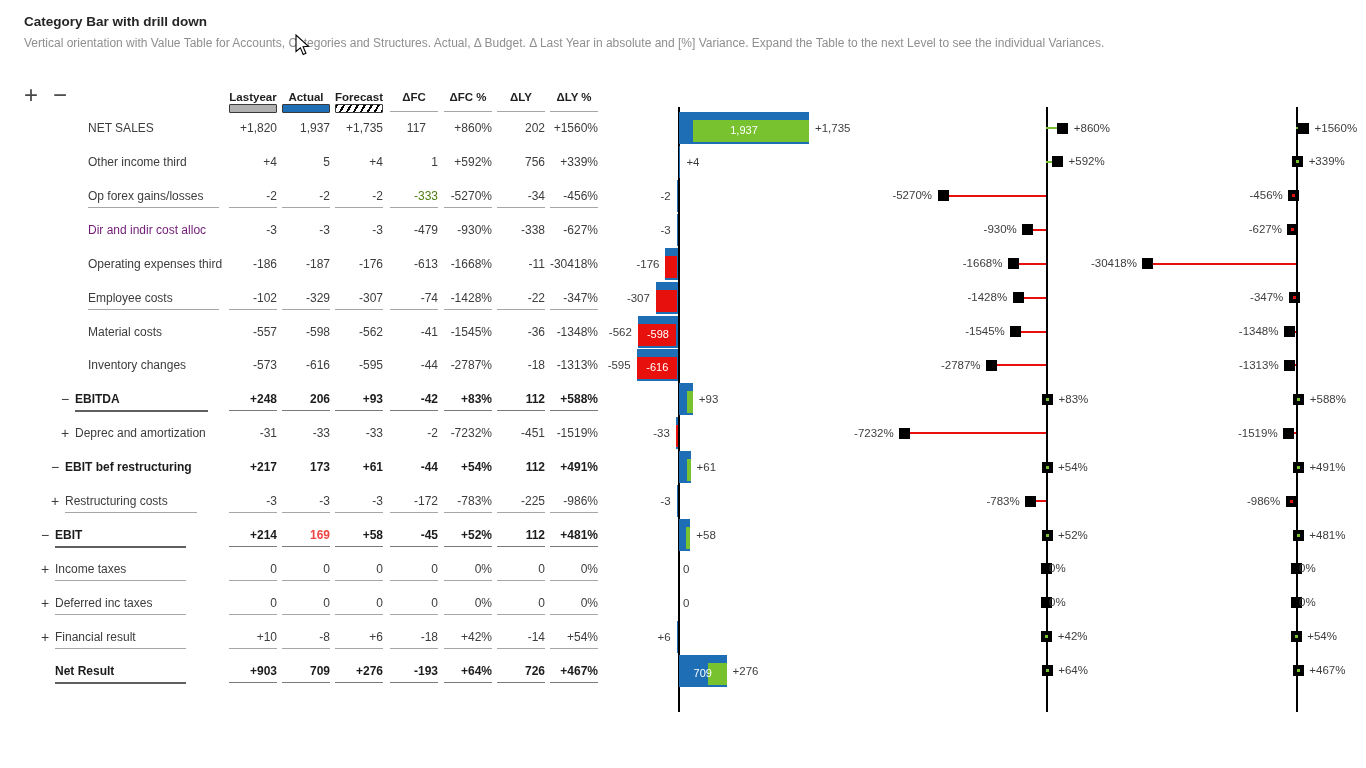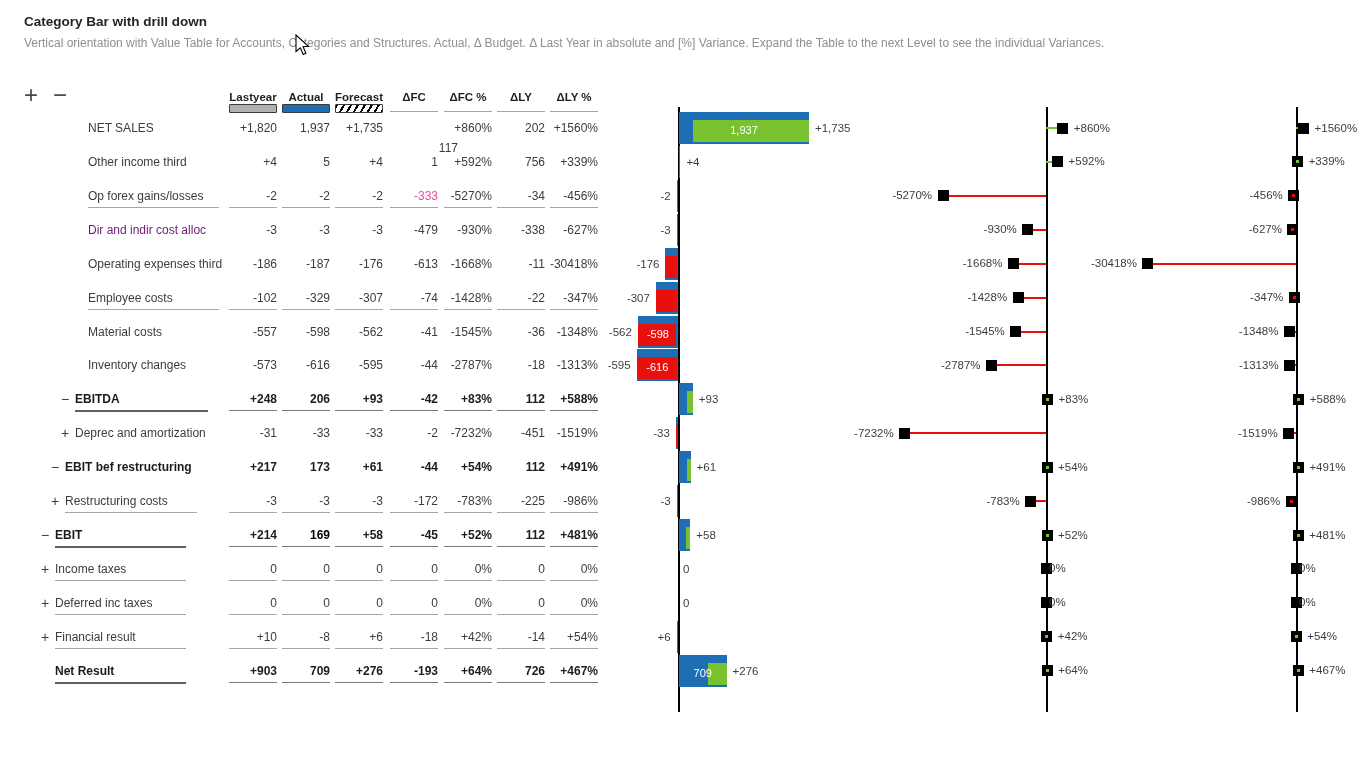--- a/index.html
+++ b/index.html
@@ -50,37 +50,37 @@
       <div class="abs col-head" style="left: 488px; width: 66px;">ΔLY</div>
       <div class="abs head-rule" style="left: 497px; width: 48px;"></div>
       <div class="abs col-head" style="left: 541px; width: 66px;">ΔLY %</div>
       <div class="abs head-rule" style="left: 550px; width: 48px;"></div>
     </div>
   <div id="trows">
       <div class="abs row-label" style="left: 88px; top: 111px; font-weight: normal; color: rgb(60, 60, 60);">NET SALES</div>
       <div class="abs cell" style="left: 219px; top: 111px; width: 58px; font-weight: normal; color: rgb(60, 60, 60);">+1,820</div>
       <div class="abs cell" style="left: 272px; top: 111px; width: 58px; font-weight: normal; color: rgb(60, 60, 60);">1,937</div>
       <div class="abs cell" style="left: 325px; top: 111px; width: 58px; font-weight: normal; color: rgb(60, 60, 60);">+1,735</div>
-      <div class="abs cell" style="left: 400px; top: 111px; width: 58px; font-weight: normal; color: rgb(60, 60, 60); margin-top: 20px;">117</div>
+      <div class="abs cell" style="left: 368px; top: 111px; width: 58px; font-weight: normal; color: rgb(60, 60, 60);">117</div>
       <div class="abs cell" style="left: 434px; top: 111px; width: 58px; font-weight: normal; color: rgb(60, 60, 60);">+860%</div>
       <div class="abs cell" style="left: 487px; top: 111px; width: 58px; font-weight: normal; color: rgb(60, 60, 60);">202</div>
       <div class="abs cell" style="left: 540px; top: 111px; width: 58px; font-weight: normal; color: rgb(60, 60, 60);">+1560%</div>
       <div class="abs row-label" style="left: 88px; top: 144.92px; font-weight: normal; color: rgb(60, 60, 60);">Other income third</div>
       <div class="abs cell" style="left: 219px; top: 144.92px; width: 58px; font-weight: normal; color: rgb(60, 60, 60);">+4</div>
       <div class="abs cell" style="left: 272px; top: 144.92px; width: 58px; font-weight: normal; color: rgb(60, 60, 60);">5</div>
       <div class="abs cell" style="left: 325px; top: 144.92px; width: 58px; font-weight: normal; color: rgb(60, 60, 60);">+4</div>
       <div class="abs cell" style="left: 380px; top: 144.92px; width: 58px; font-weight: normal; color: rgb(60, 60, 60);">1</div>
       <div class="abs cell" style="left: 434px; top: 144.92px; width: 58px; font-weight: normal; color: rgb(60, 60, 60);">+592%</div>
       <div class="abs cell" style="left: 487px; top: 144.92px; width: 58px; font-weight: normal; color: rgb(60, 60, 60);">756</div>
       <div class="abs cell" style="left: 540px; top: 144.92px; width: 58px; font-weight: normal; color: rgb(60, 60, 60);">+339%</div>
       <div class="abs row-label" style="left: 88px; top: 178.84px; font-weight: normal; color: rgb(60, 60, 60);">Op forex gains/losses</div>
       <div class="abs cell" style="left: 219px; top: 178.84px; width: 58px; font-weight: normal; color: rgb(60, 60, 60);">-2</div>
       <div class="abs cell" style="left: 272px; top: 178.84px; width: 58px; font-weight: normal; color: rgb(60, 60, 60);">-2</div>
       <div class="abs cell" style="left: 325px; top: 178.84px; width: 58px; font-weight: normal; color: rgb(60, 60, 60);">-2</div>
-      <div class="abs cell" style="left: 380px; top: 178.84px; width: 58px; font-weight: normal; color: #ec4899;">-333</div>
+      <div class="abs cell" style="left: 380px; top: 178.84px; width: 58px; font-weight: normal; color: #4d7c0f;">-333</div>
       <div class="abs cell" style="left: 434px; top: 178.84px; width: 58px; font-weight: normal; color: rgb(60, 60, 60);">-5270%</div>
       <div class="abs cell" style="left: 487px; top: 178.84px; width: 58px; font-weight: normal; color: rgb(60, 60, 60);">-34</div>
       <div class="abs cell" style="left: 540px; top: 178.84px; width: 58px; font-weight: normal; color: rgb(60, 60, 60);">-456%</div>
       <div class="abs u-line" style="left: 88px; top: 206.84px; width: 131px; height: 1px; background: rgb(166, 166, 166);"></div>
       <div class="abs u-line" style="left: 229px; top: 206.84px; width: 48px; background: rgb(166, 166, 166);"></div>
       <div class="abs u-line" style="left: 282px; top: 206.84px; width: 48px; background: rgb(166, 166, 166);"></div>
       <div class="abs u-line" style="left: 335px; top: 206.84px; width: 48px; background: rgb(166, 166, 166);"></div>
       <div class="abs u-line" style="left: 390px; top: 206.84px; width: 48px; background: rgb(166, 166, 166);"></div>
       <div class="abs u-line" style="left: 444px; top: 206.84px; width: 48px; background: rgb(166, 166, 166);"></div>
       <div class="abs u-line" style="left: 497px; top: 206.84px; width: 48px; background: rgb(166, 166, 166);"></div>
@@ -181,21 +181,21 @@
       <div class="abs u-line" style="left: 229px; top: 512.12px; width: 48px; background: rgb(166, 166, 166);"></div>
       <div class="abs u-line" style="left: 282px; top: 512.12px; width: 48px; background: rgb(166, 166, 166);"></div>
       <div class="abs u-line" style="left: 335px; top: 512.12px; width: 48px; background: rgb(166, 166, 166);"></div>
       <div class="abs u-line" style="left: 390px; top: 512.12px; width: 48px; background: rgb(166, 166, 166);"></div>
       <div class="abs u-line" style="left: 444px; top: 512.12px; width: 48px; background: rgb(166, 166, 166);"></div>
       <div class="abs u-line" style="left: 497px; top: 512.12px; width: 48px; background: rgb(166, 166, 166);"></div>
       <div class="abs u-line" style="left: 550px; top: 512.12px; width: 48px; background: rgb(166, 166, 166);"></div>
       <div class="abs row-prefix" style="left: 41px; top: 518.04px;">−</div>
       <div class="abs row-label" style="left: 55px; top: 518.04px; font-weight: bold; color: rgb(28, 28, 28);">EBIT</div>
       <div class="abs cell" style="left: 219px; top: 518.04px; width: 58px; font-weight: bold; color: rgb(28, 28, 28);">+214</div>
-      <div class="abs cell" style="left: 272px; top: 518.04px; width: 58px; font-weight: bold; color: #000000;">169</div>
+      <div class="abs cell" style="left: 272px; top: 518.04px; width: 58px; font-weight: bold; color: #ef4444;">169</div>
       <div class="abs cell" style="left: 325px; top: 518.04px; width: 58px; font-weight: bold; color: rgb(28, 28, 28);">+58</div>
       <div class="abs cell" style="left: 380px; top: 518.04px; width: 58px; font-weight: bold; color: rgb(28, 28, 28);">-45</div>
       <div class="abs cell" style="left: 434px; top: 518.04px; width: 58px; font-weight: bold; color: rgb(28, 28, 28);">+52%</div>
       <div class="abs cell" style="left: 487px; top: 518.04px; width: 58px; font-weight: bold; color: rgb(28, 28, 28);">112</div>
       <div class="abs cell" style="left: 540px; top: 518.04px; width: 58px; font-weight: bold; color: rgb(28, 28, 28);">+481%</div>
       <div class="abs u-line" style="left: 55px; top: 546.04px; width: 131px; height: 2px; background: rgb(95, 95, 95);"></div>
       <div class="abs u-line" style="left: 229px; top: 546.04px; width: 48px; background: rgb(122, 122, 122);"></div>
       <div class="abs u-line" style="left: 282px; top: 546.04px; width: 48px; background: rgb(122, 122, 122);"></div>
       <div class="abs u-line" style="left: 335px; top: 546.04px; width: 48px; background: rgb(122, 122, 122);"></div>
       <div class="abs u-line" style="left: 390px; top: 546.04px; width: 48px; background: rgb(122, 122, 122);"></div>

